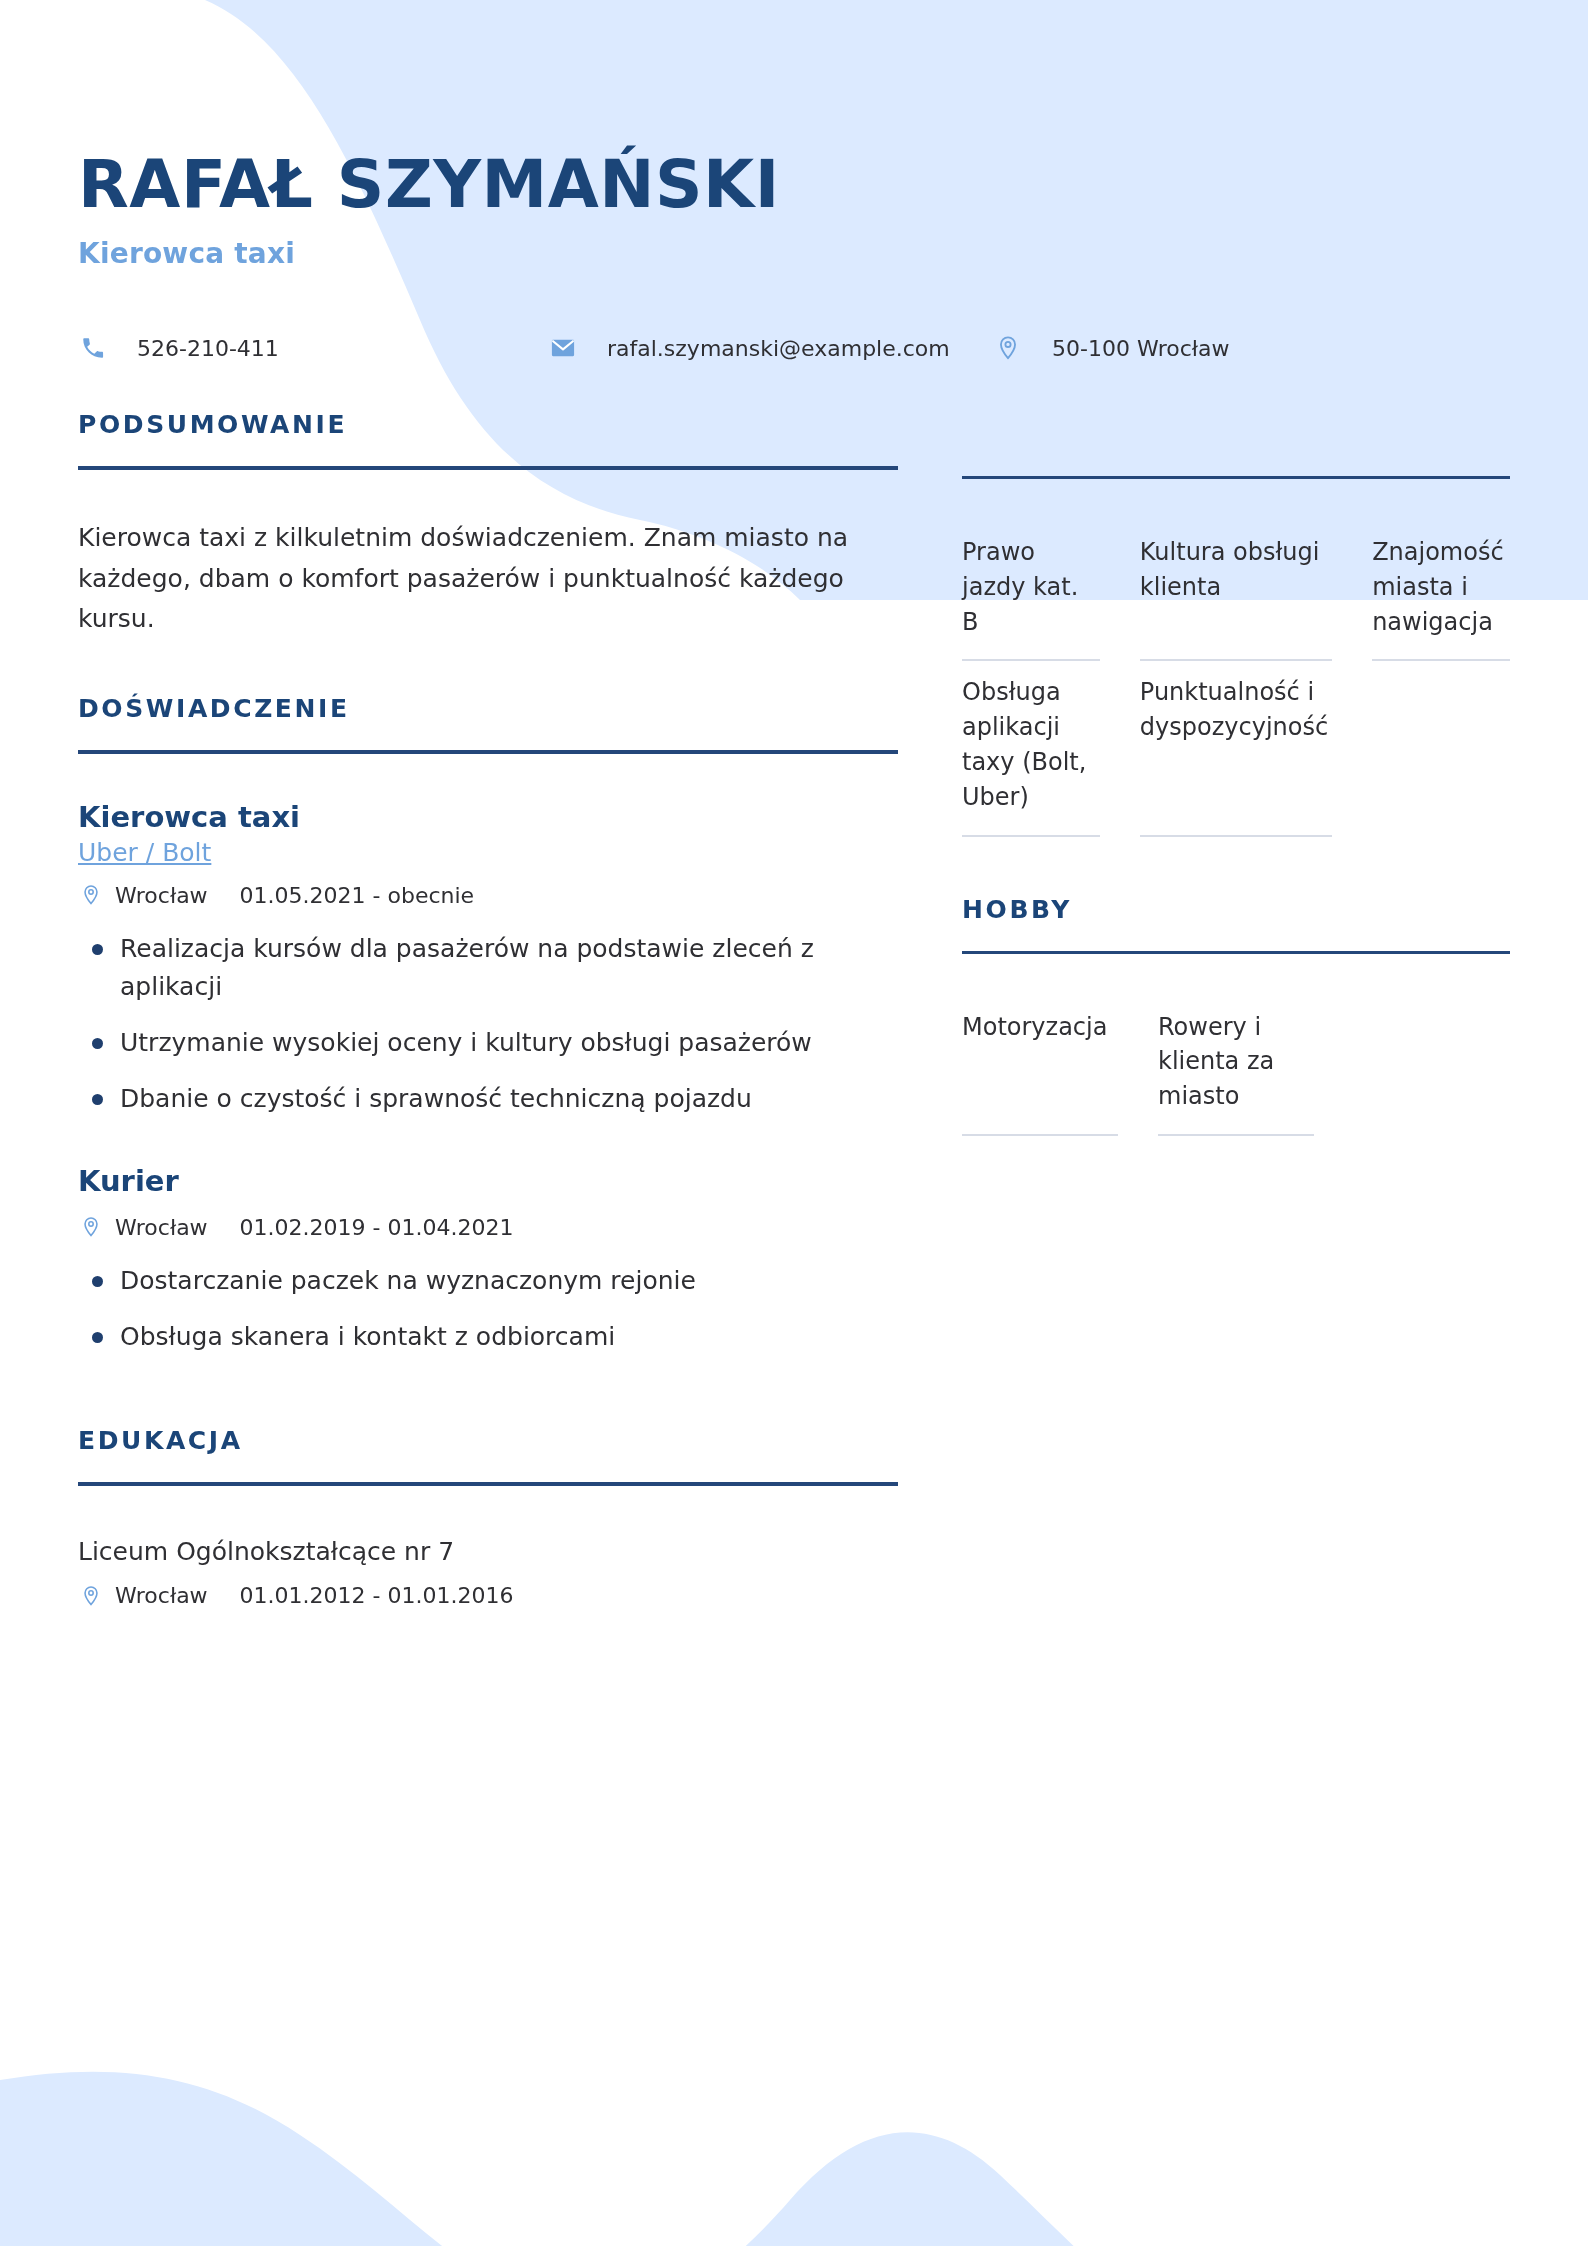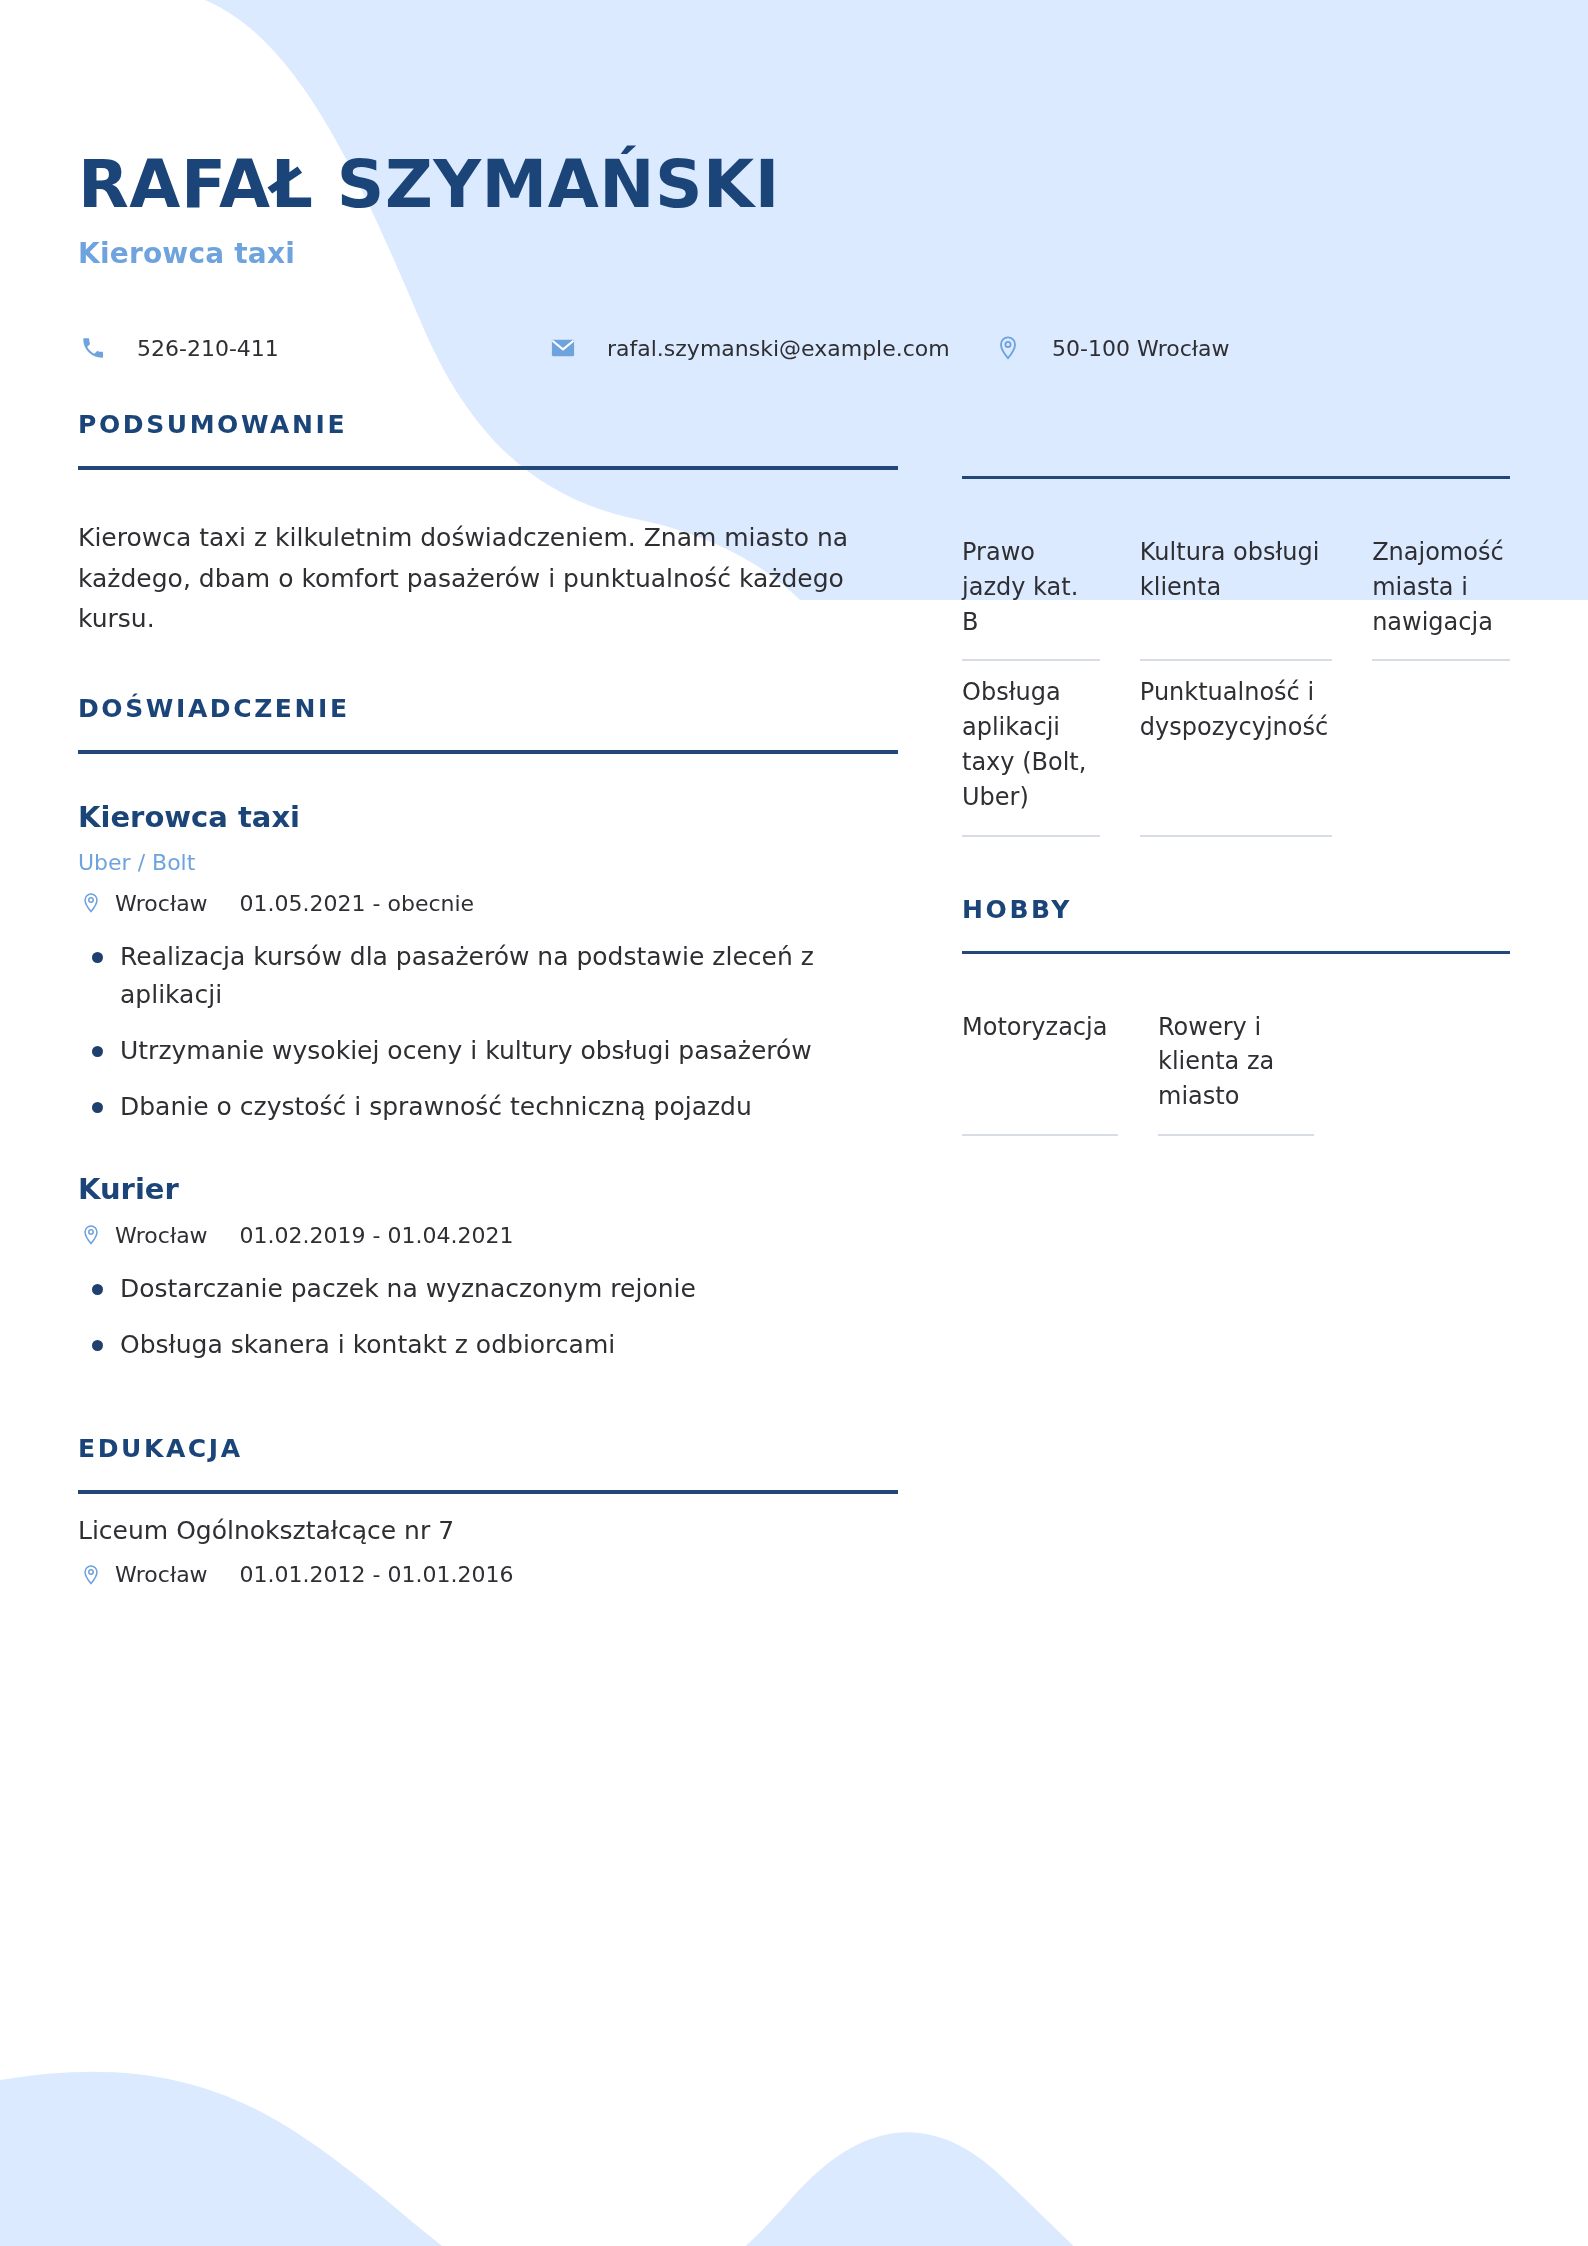--- a/index.html
+++ b/index.html
@@ -70,23 +70,24 @@
   }
 
   .exp-block { margin-top:46px; }
   .exp-role {
     font-size:29px;
     font-weight:bold;
     color:#1b4578;
     line-height:1.2;
   }
   .exp-company {
-    margin-top:16px;
-    font-size:22px;
+    margin-top:4px;
+    font-size:25px;
     color:#6fa3dd;
+    text-decoration:underline;
   }
   .exp-meta {
     margin-top:15px;
     display:flex; align-items:center;
     font-size:22px;
     color:#2f2f33;
   }
   .exp-meta .pin { width:26px; height:26px; margin-right:11px; display:flex; align-items:center; justify-content:center; flex:0 0 auto; }
   .exp-meta .city { margin-right:32px; }
 
@@ -102,21 +103,21 @@
   }
   .bullets li::before {
     content:"";
     position:absolute;
     left:14px; top:14px;
     width:11px; height:11px;
     border-radius:50%;
     background:#1f3f6e;
   }
 
-  .edu-block { margin-top:21px; }
+  .edu-block { margin-top:50px; }
   .edu-school { font-size:25px; color:#2f2f33; line-height:1.3; }
   .edu-meta {
     margin-top:14px;
     display:flex; align-items:center;
     font-size:22px; color:#2f2f33;
   }
   .edu-meta .pin { width:26px; height:26px; margin-right:11px; display:flex; align-items:center; justify-content:center; flex:0 0 auto; }
   .edu-meta .city { margin-right:32px; }
 
   .spacer-exp { height:52px; }

